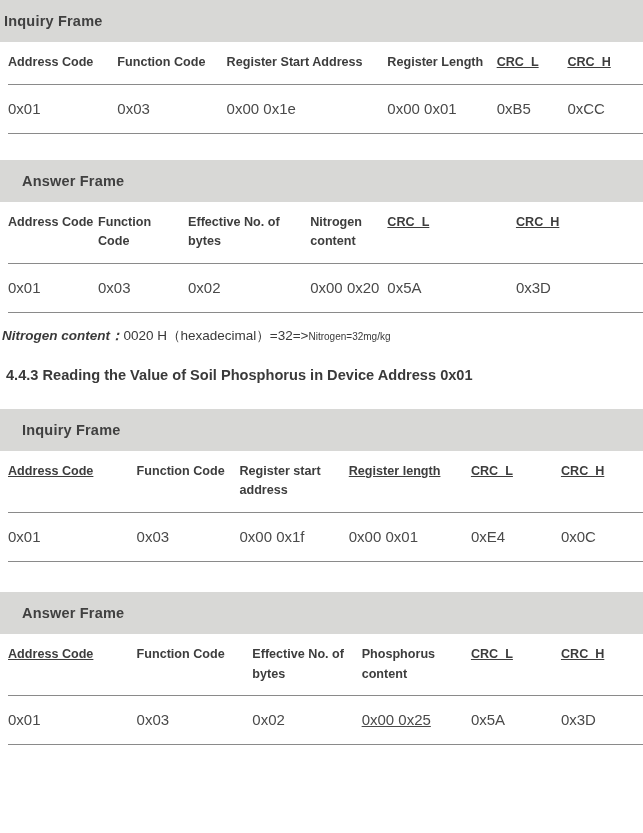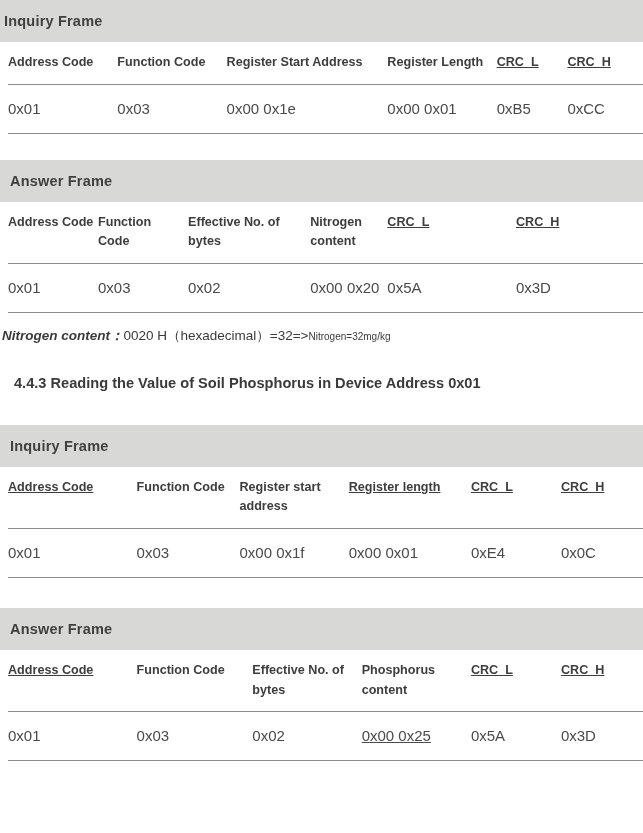--- a/index.html
+++ b/index.html
@@ -21,21 +21,21 @@
     background: #d8d8d6;
     height: 42px;
     display: flex;
     align-items: center;
     font-size: 14.5px;
     font-weight: bold;
     color: #404040;
     letter-spacing: 0.2px;
   }
   .band-indent-0 { padding-left: 4px; }
-  .band-indent-1 { padding-left: 10px; }
+  .band-indent-1 { padding-left: 22px; }
 
   
   table.frame-table {
     width: 100%;
     border-collapse: collapse;
     table-layout: fixed;
     margin-left: 8px;
   }
   table.frame-table th {
     font-size: 12.6px;
@@ -77,21 +77,21 @@
     font-style: italic;
   }
   .note-small {
     font-size: 10px;
   }
 
   h3.section-heading {
     font-size: 14.6px;
     font-weight: bold;
     color: #3a3a3a;
-    margin: 12px;
+    margin: 4px;
     padding: 16px 2px 0 2px;
     line-height: 1.3;
   }
 
   .spacer-sm { height: 20px; }
   .spacer-md { height: 26px; }
   .spacer-lg { height: 30px; }
 </style>
 </head>
 <body>

